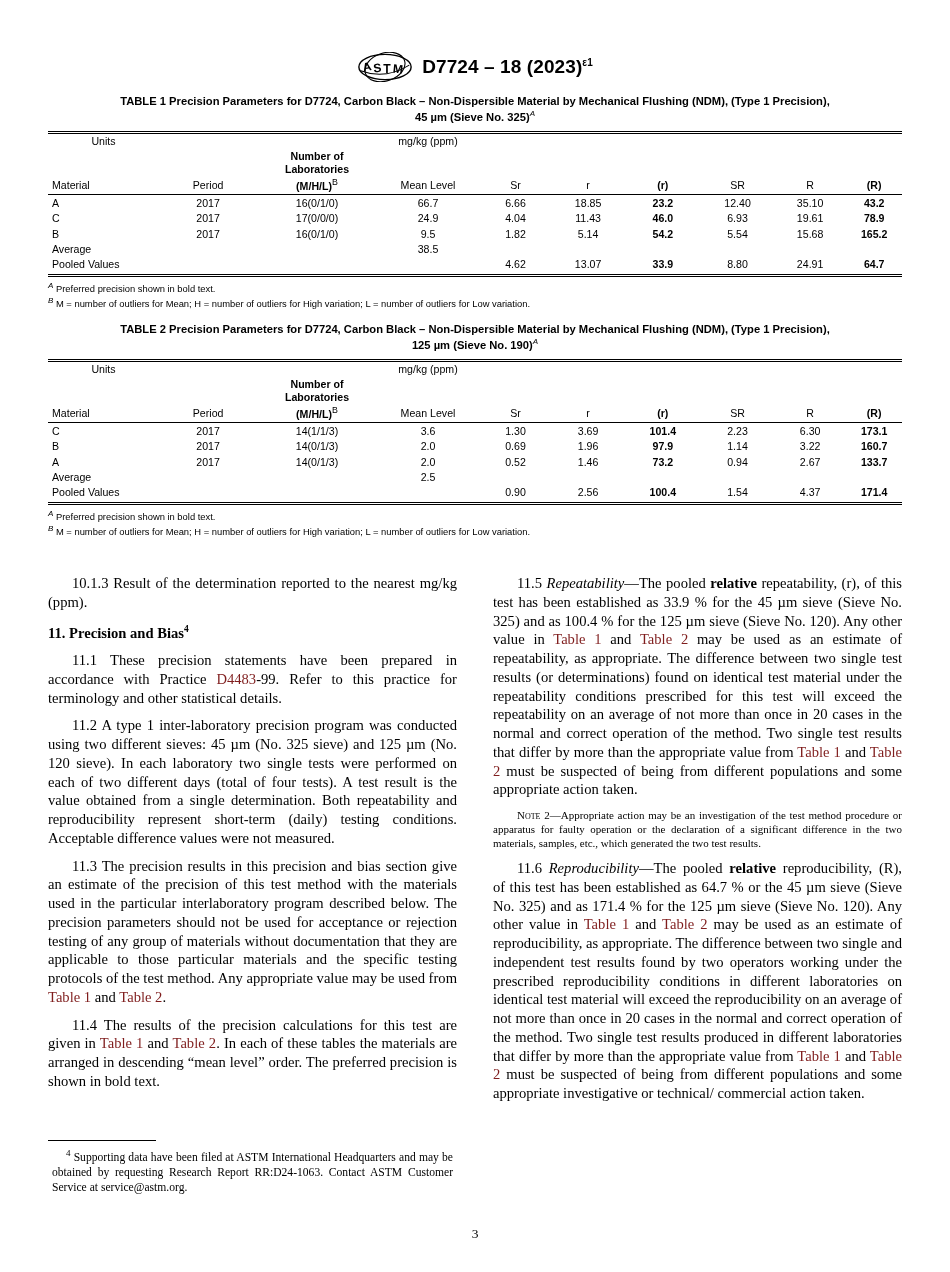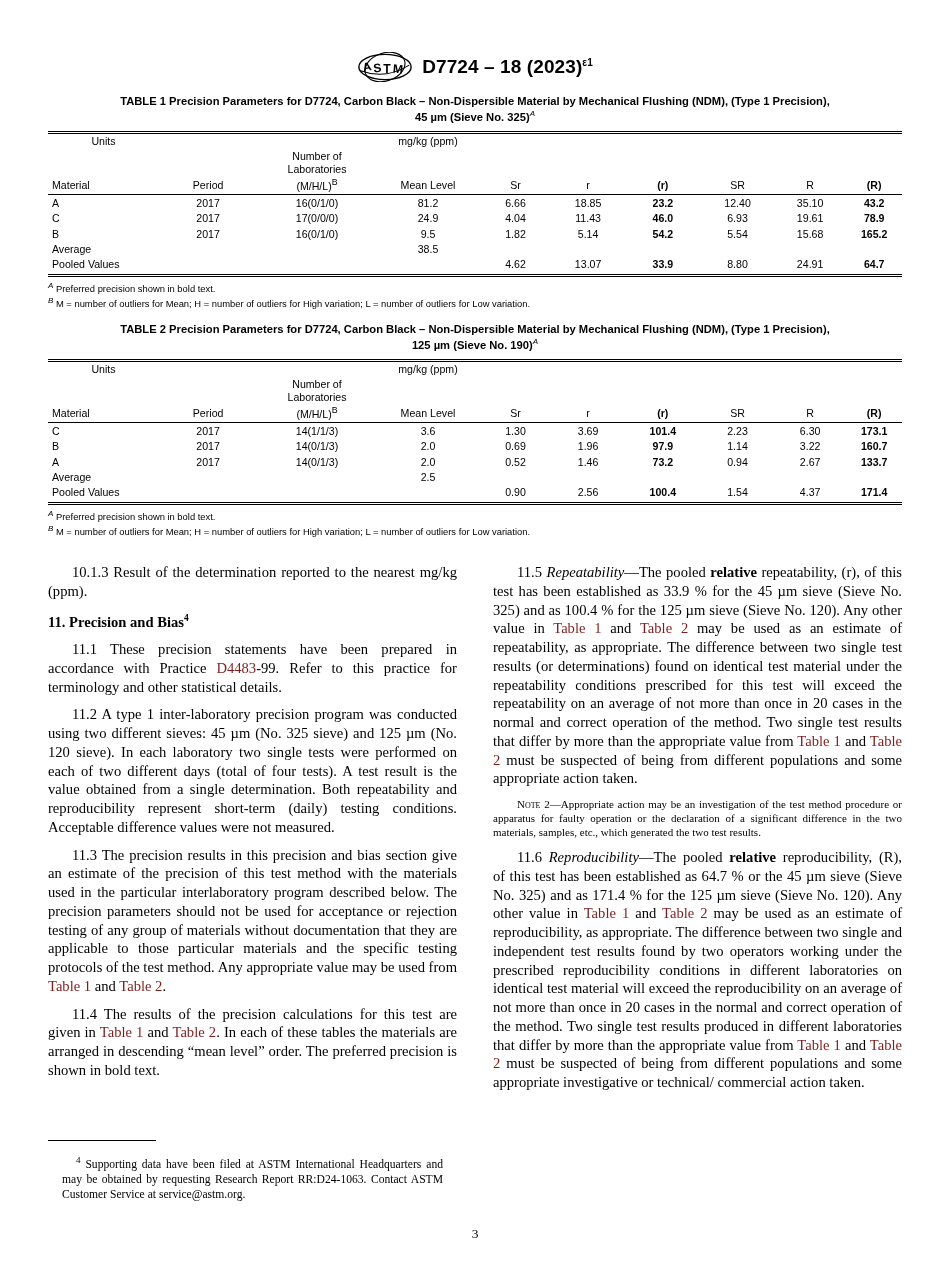--- a/index.html
+++ b/index.html
@@ -93,42 +93,42 @@
   table.data th.c-bigr    { text-align:center;width:8.5%;}
   table.data th.c-bigrr   { text-align:center;width:9%;  font-weight:bold;}
 
   table.data td.material{ text-align:left; }
   table.data td.num{ text-align:center; }
   table.data td.bold{ font-weight:bold; text-align:center; }
 
   table.data tbody tr:first-child td{ border-top:1px solid #000; padding-top:1.5px;}
   table.data tbody tr.last-row td{ border-bottom:3px double #000; padding-bottom:2px;}
 
-  .labs-sub{ font-size:10.6px; }
+  .labs-sub{ font-size:10.6px;font-weight:bold; }
 
   .tbl-notes{
     font-family:"Liberation Sans", sans-serif;
     font-size:9.4px;
     line-height:1.42;
     margin-top:3px;
   }
   .tbl-notes div{ padding-left:0; }
   .tbl-notes sup{ font-size:8px; font-style:italic; }
 
   
   .body-cols{
     position:absolute;
     top:562px;
     left:48px;
     width:854px;
     height:660px;
   }
   .col{
     position:absolute;
-    top:1px;
+    top:12px;
     width:409px;
     font-size:14.6px;
     line-height:1.285;
     text-align:justify;
     -webkit-hyphens:none;
     hyphens:none;
   }
   .col.left{ left:0; }
   .col.right{ left:445px; }
 
@@ -171,21 +171,21 @@
     width:409px;
     font-size:11.6px;
     line-height:1.30;
     text-align:justify;
   }
   .footnote .fn-rule{
     width:108px;
     border-top:1px solid #000;
     margin-bottom:7px;
   }
-  .footnote p{ margin:14px; text-indent:14px; }
+  .footnote p{ margin:4px; text-indent:14px; }
   .footnote sup{ font-size:9px; }
 
   
   .page-number{
     position:absolute;
     bottom:30px;
     left:0; right:0;
     text-align:center;
     font-size:13.5px;
   }
@@ -245,21 +245,21 @@
           <th class="c-bigsr">SR</th>
           <th class="c-bigr">R</th>
           <th class="c-bigrr">(R)</th>
         </tr>
       </thead>
       <tbody>
           <tr>
             <td class="material">A</td>
             <td class="num">2017</td>
             <td class="num">16(0/1/0)</td>
-            <td class="num">81.2</td>
+            <td class="num">66.7</td>
             <td class="num">6.66</td>
             <td class="num">18.85</td>
             <td class="bold">23.2</td>
             <td class="num">12.40</td>
             <td class="num">35.10</td>
             <td class="bold">43.2</td>
           </tr>
           <tr>
             <td class="material">C</td>
             <td class="num">2017</td>

